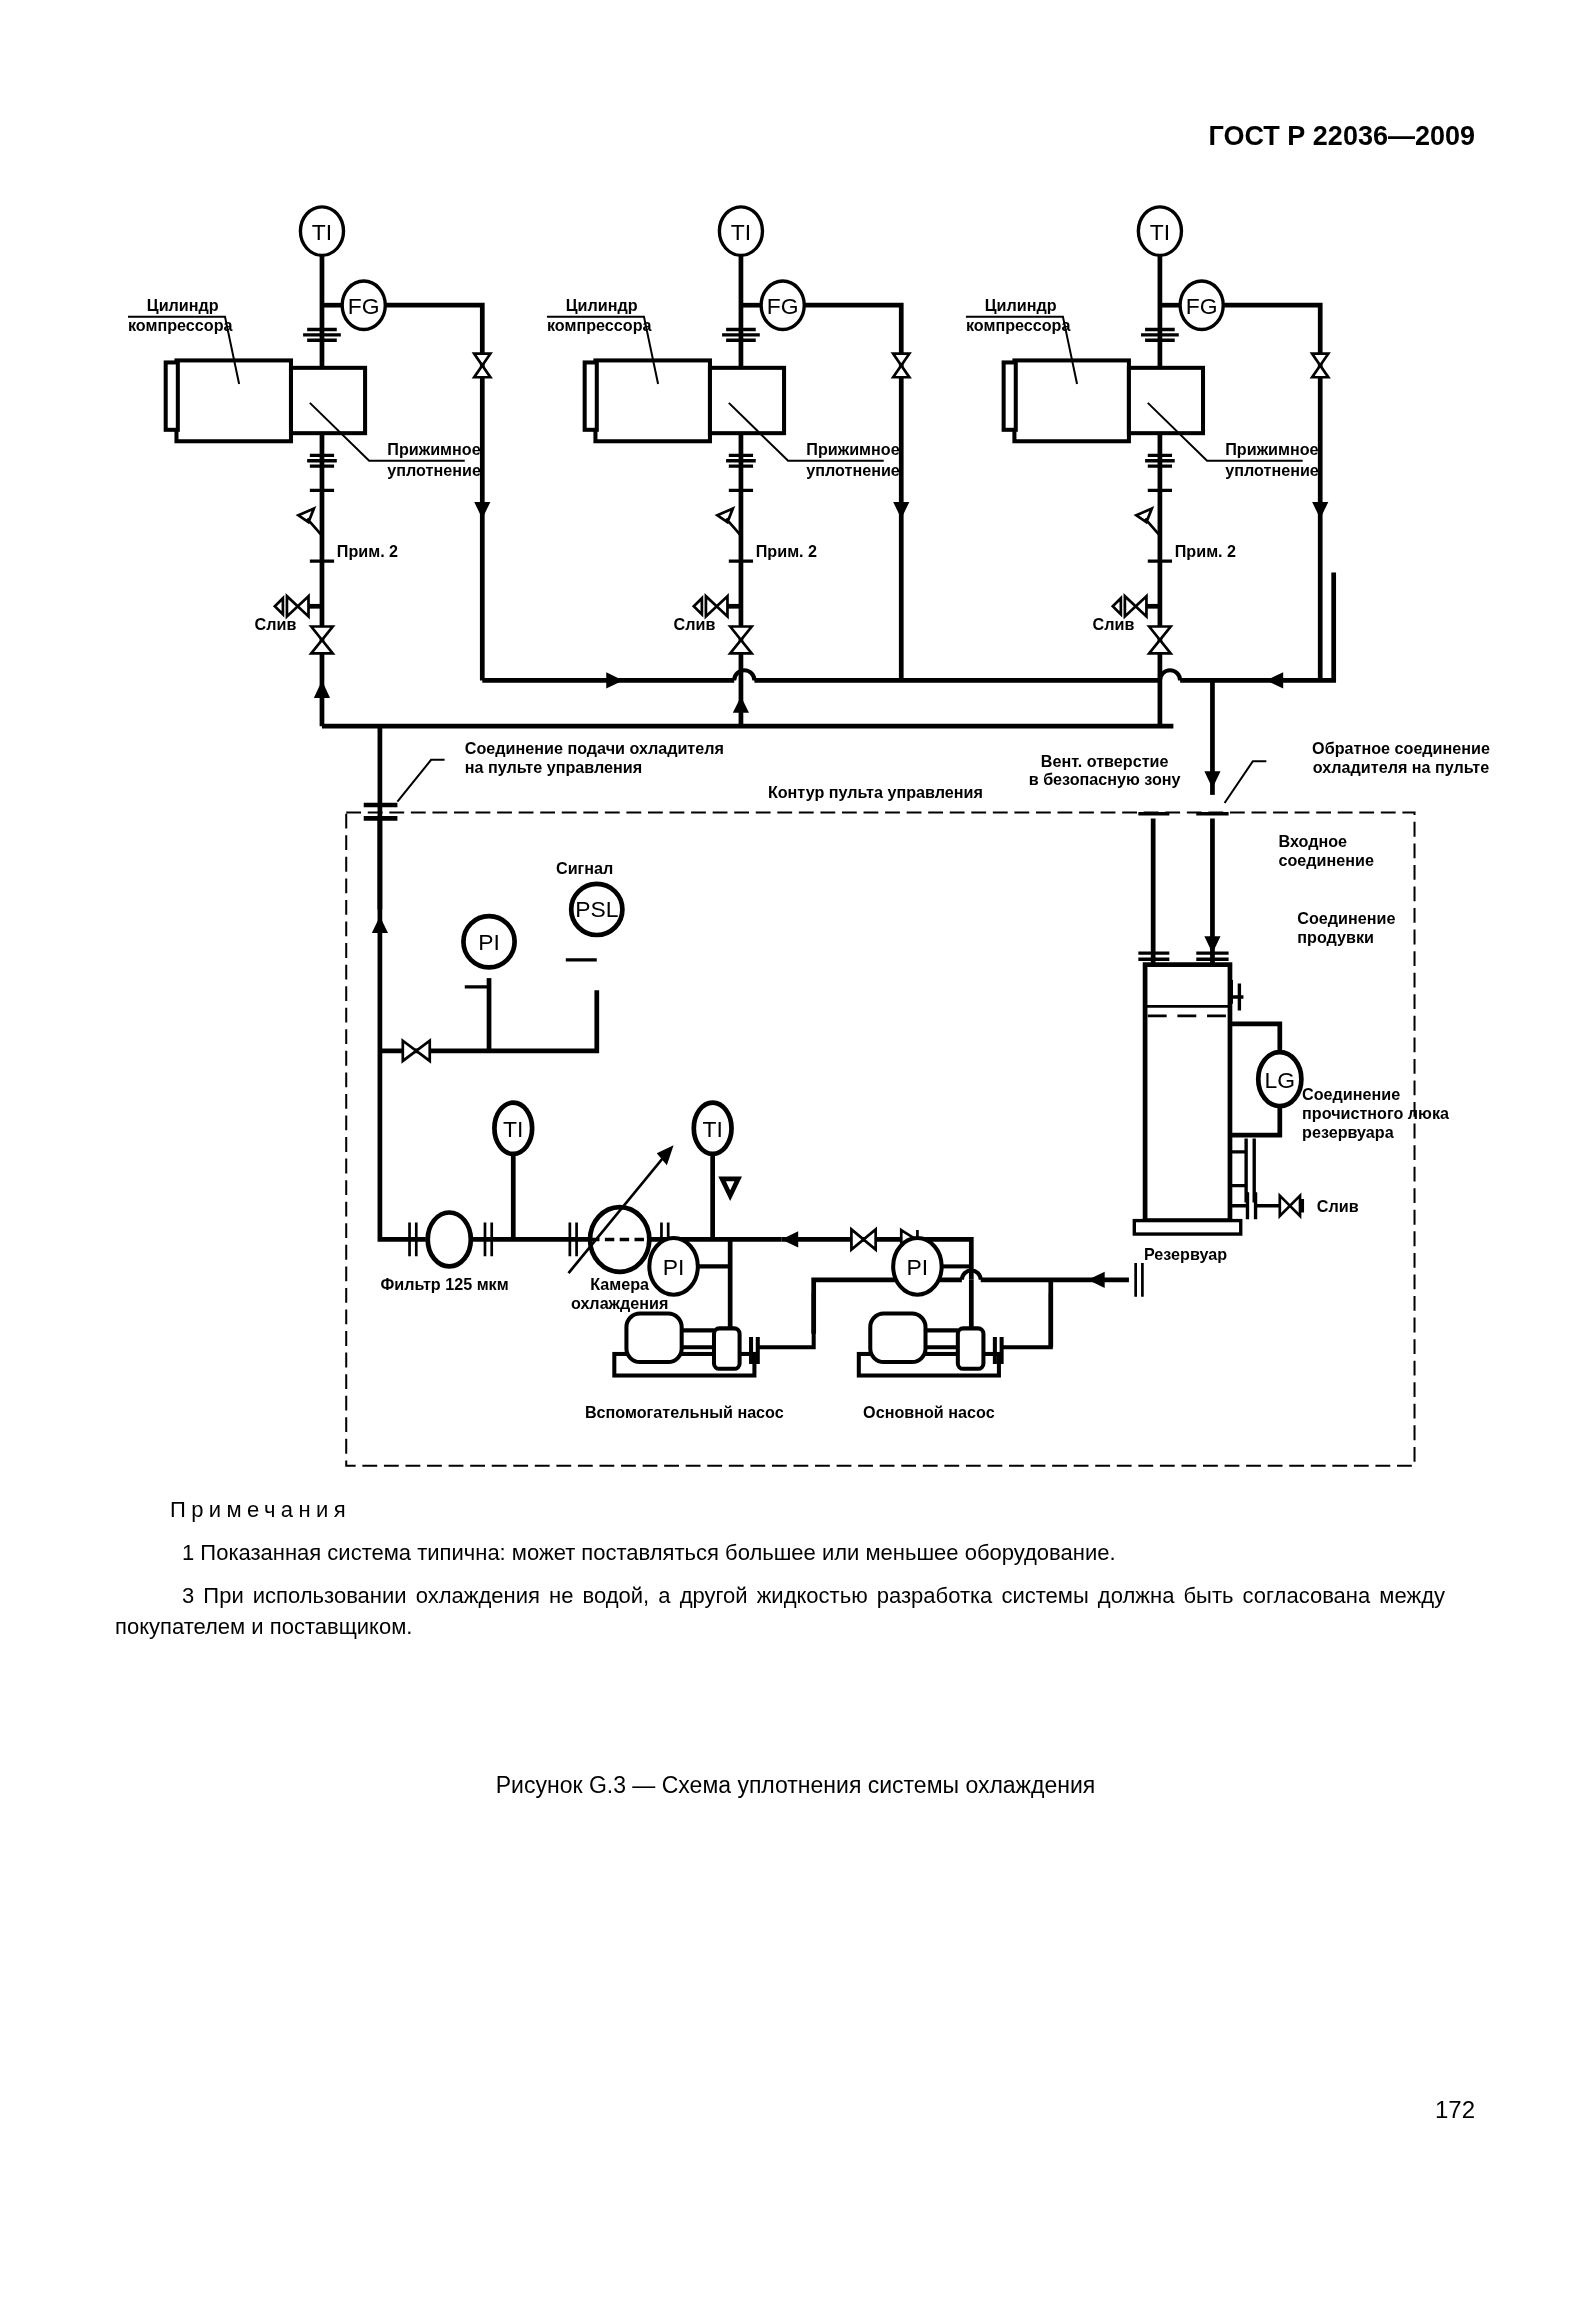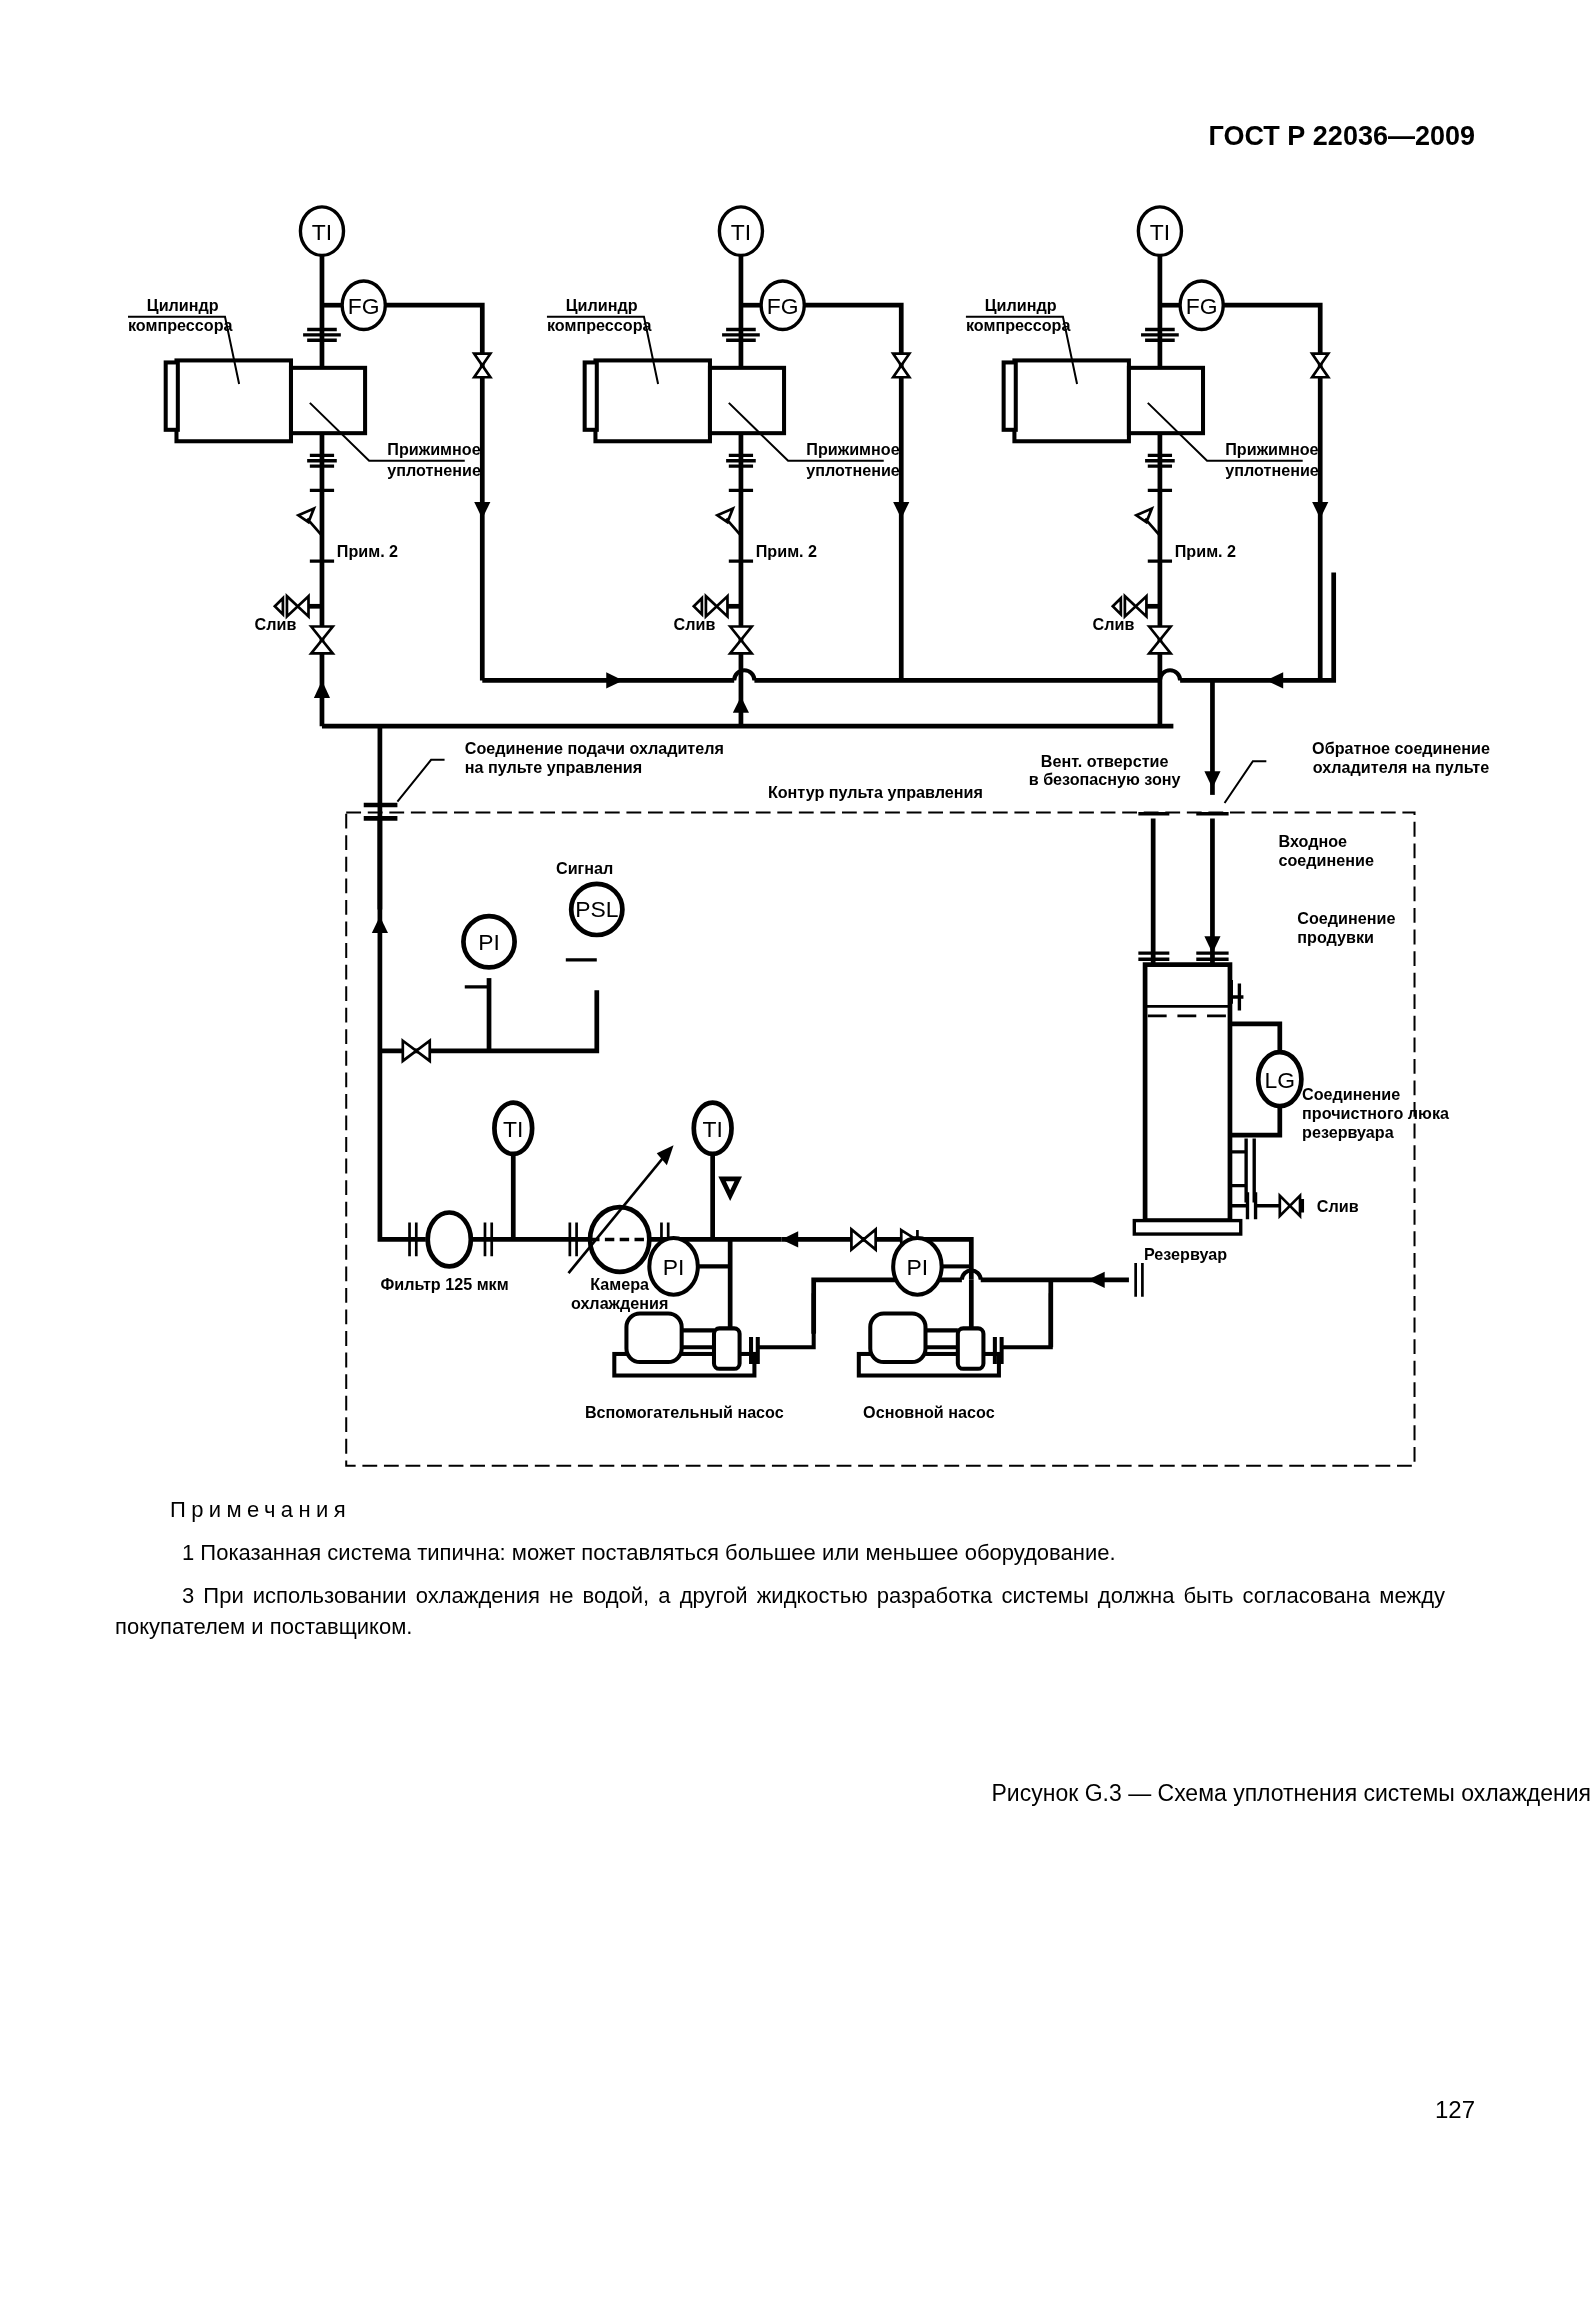--- a/index.html
+++ b/index.html
@@ -5,21 +5,21 @@
   html, body { margin:0; padding:0; background:#ffffff; }
   body { width:1591px; height:2307px; position:relative; overflow:hidden; font-family:"Liberation Sans", sans-serif; color:#000; }
   .hdr { position:absolute; right:116px; top:121px; font-weight:bold; font-size:27px; letter-spacing:0px; }
   svg#diagram { position:absolute; left:0; top:0; }
   svg text { font-family:"Liberation Sans", sans-serif; fill:#000; }
   .lbl { font-weight:bold; font-size:24px; }
   .inst { font-size:34px; }
   .notes { position:absolute; left:103px; width:1354px; top:1494px; font-size:22px; line-height:31px; text-align:justify; }
   .notes .title { padding-left:67px; letter-spacing:5.4px; }
   .notes p { margin:12px; text-indent:67px; }
-  .caption { position:absolute; left:0; width:1591px; text-align:right; top:1772px; font-size:23px;margin-top:8px; }
+  .caption { position:absolute; left:0; width:1591px; text-align:center; top:1772px; font-size:23px; }
   .pagenum { position:absolute; right:116px; top:2096px; font-size:24px; }
 </style>
 </head>
 <body>
 
 <div class="hdr">ГОСТ Р 22036—2009</div>
 
 <svg id="diagram" width="1591" height="1482" viewBox="0 0 2362 2200">
   <defs>
     <marker id="arr" viewBox="0 0 10 10" refX="5" refY="5" markerWidth="6" markerHeight="6" orient="auto">
@@ -247,14 +247,14 @@
     </g>
 </svg>
 
 <div class="notes">
   <div class="title">Примечания</div>
   <p>1 Показанная система типична: может поставляться большее или меньшее оборудование.</p>
   <p>3 При использовании охлаждения не водой, а другой жидкостью разработка системы должна быть согласована между покупателем и поставщиком.</p>
 </div>
 
 <div class="caption">Рисунок G.3 — Схема уплотнения системы охлаждения</div>
-<div class="pagenum">127</div>
+<div class="pagenum">172</div>
 
 
 </body></html>

